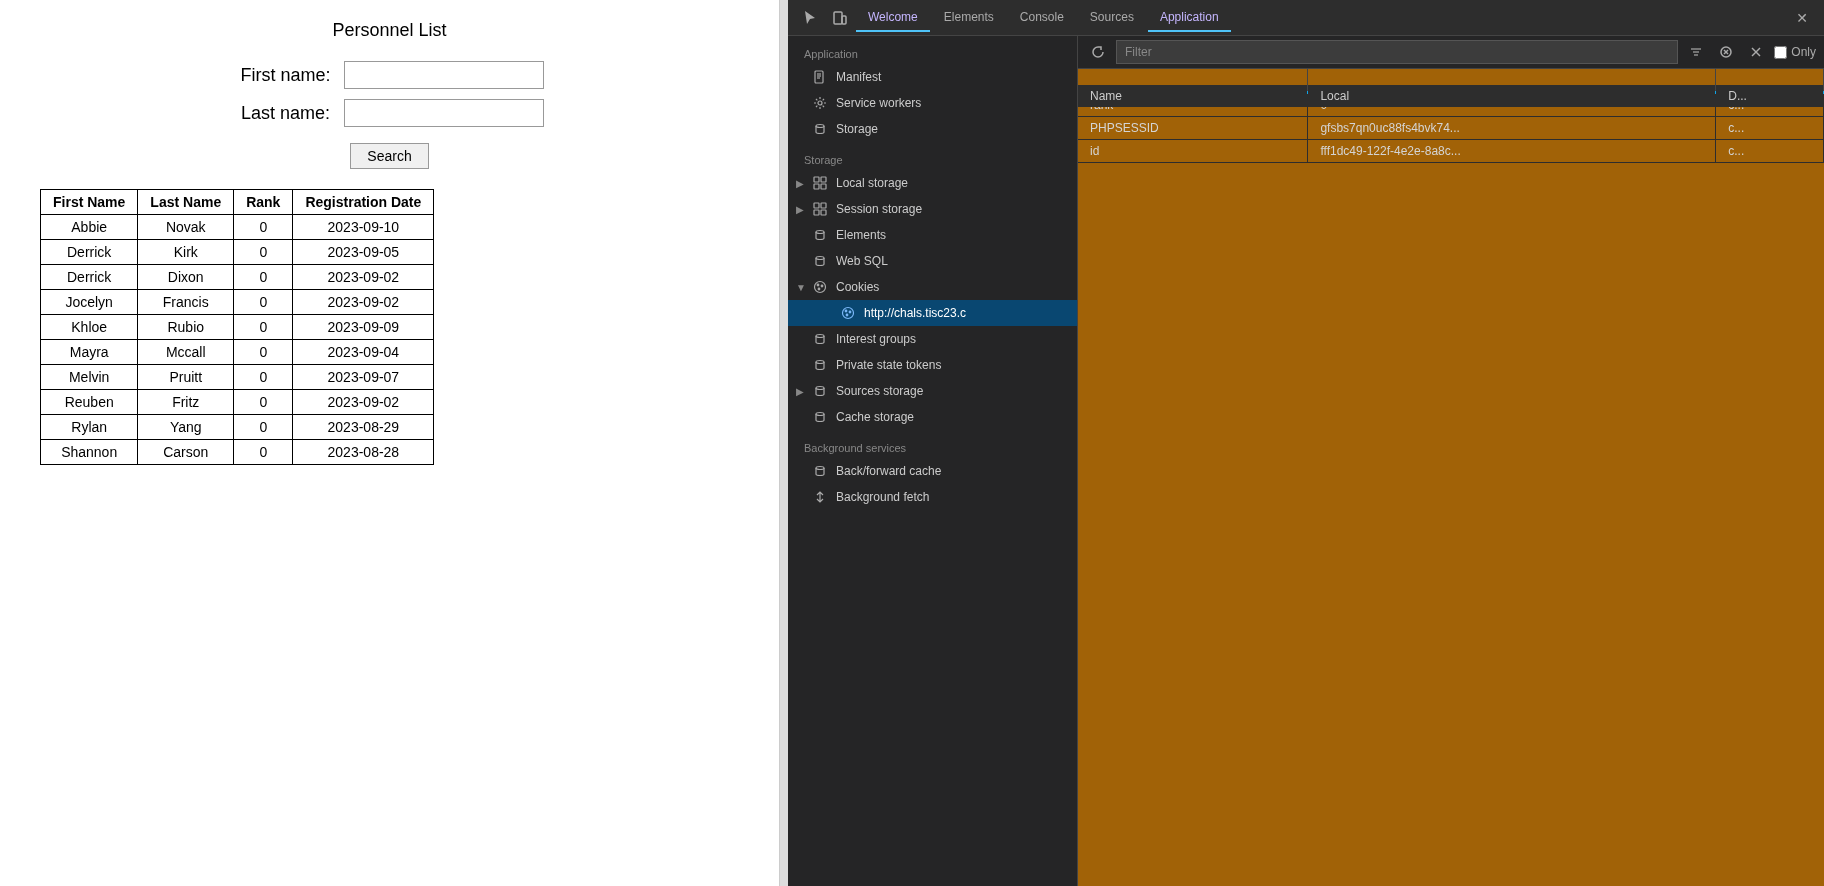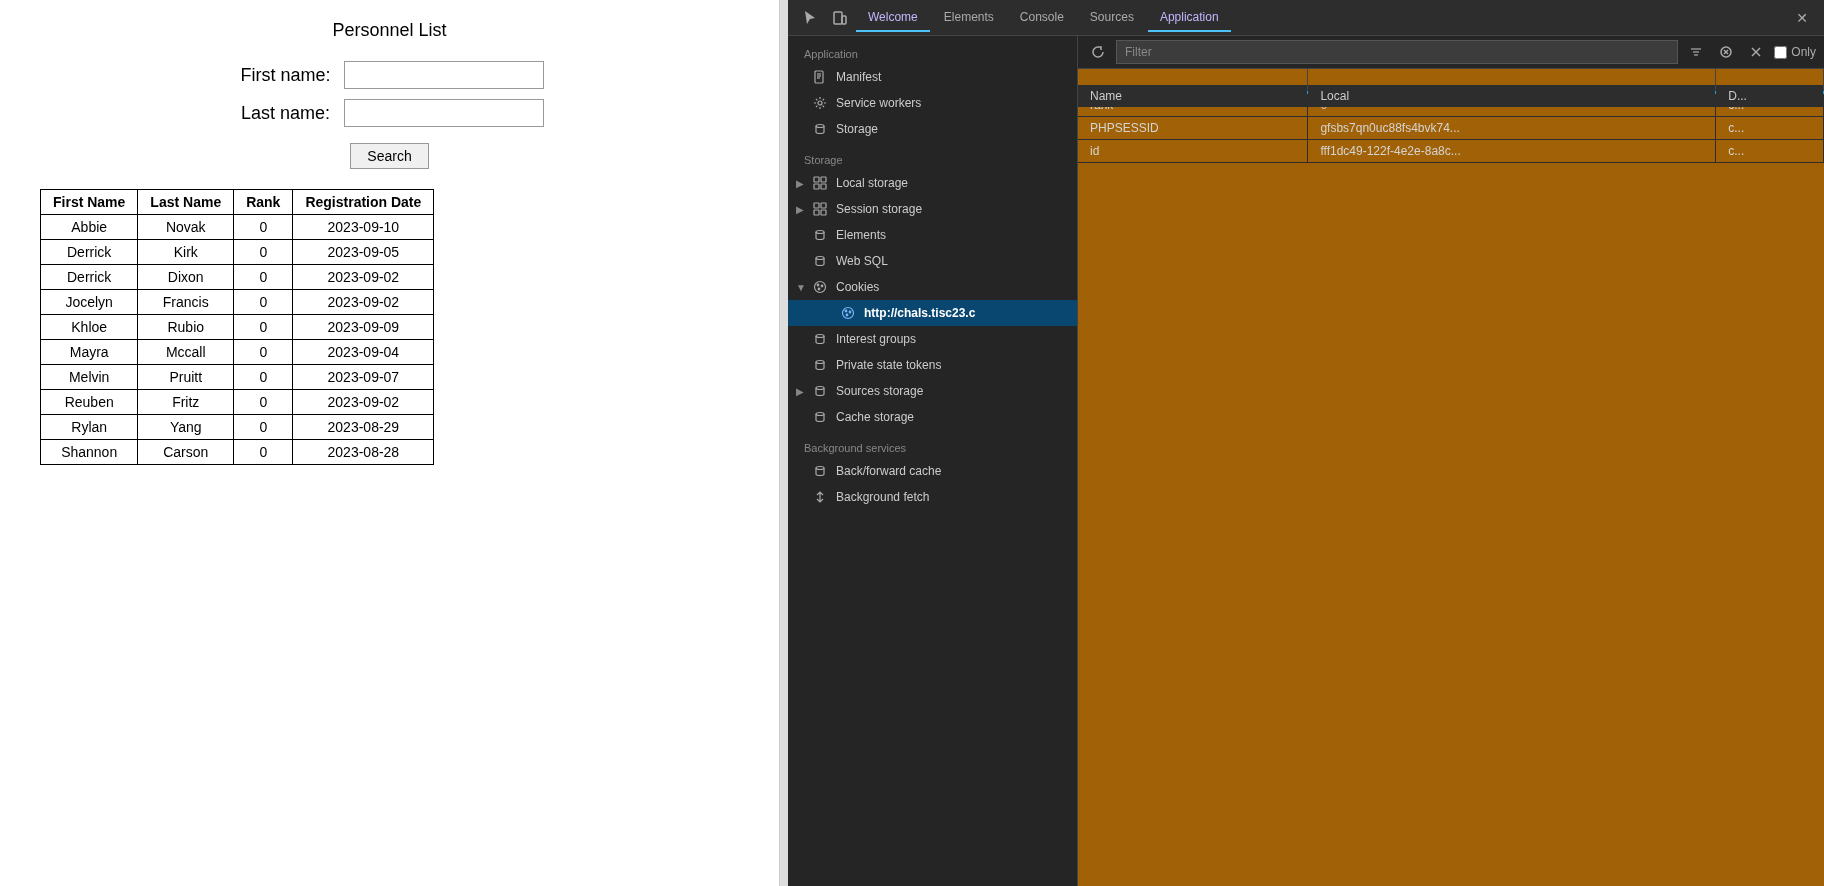--- a/index.html
+++ b/index.html
@@ -174,21 +174,20 @@
       position: relative;
     }
 
     .sidebar-item.active {
       background: #094771;
       color: #fff;
     }
 
     .sidebar-item.indented {
       padding-left: 52px;
-      font-weight: bold;
     }
 
     .sidebar-item .expand-arrow {
       position: absolute;
       left: 8px;
       color: #888;
       font-size: 10px;
     }
 
     .sidebar-icon {

